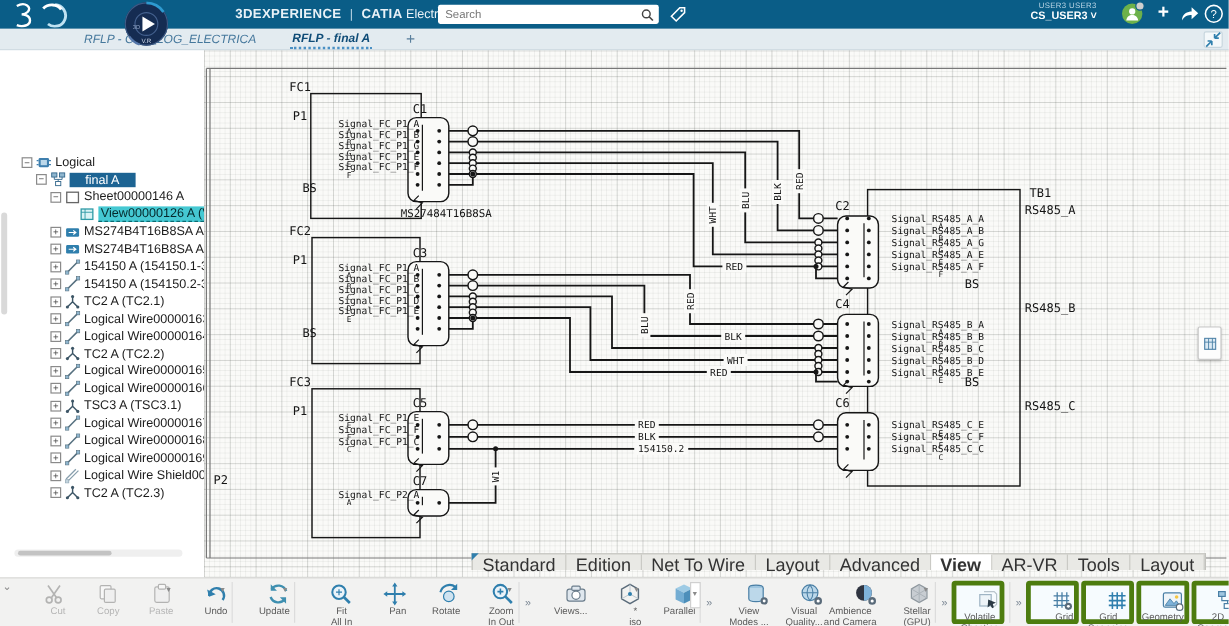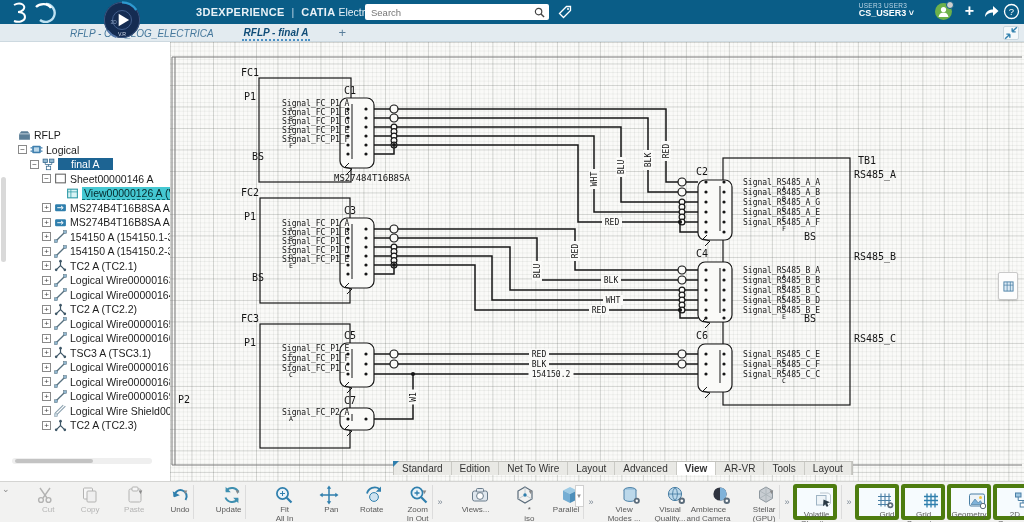--- a/index.html
+++ b/index.html
@@ -9,21 +9,21 @@
 .topbar{position:absolute;left:0;top:0;width:1024px;height:24px;background:#0a5d87;display:flex;align-items:center;color:#fff}
 .logo{width:60px;height:22px;margin-left:6px;flex:0 0 auto}
 .compass{position:absolute;left:103px;top:1px;width:38px;height:38px;z-index:30}
 .title{margin-left:130px;white-space:nowrap;font-size:10.5px;color:#e8f1f7}
 .title .b{font-weight:bold;font-size:11px;letter-spacing:.3px}
 .title .sep{margin:0 4px;color:#bcd6e6}
 .search{position:absolute;left:365px;top:4px;width:184px;height:16px;background:#fff;border-radius:2px;display:flex;align-items:center}
 .search input{flex:1;border:none;outline:none;font-size:9.5px;padding:0 6px;color:#444;background:transparent;font-family:"Liberation Sans",sans-serif}
 .search svg{width:11px;height:11px;margin-right:4px}
 .tagicn{position:absolute;left:557px;top:4px;width:16px;height:16px}
-.usr{position:absolute;right:110px;top:2px;text-align:left;line-height:1.1}
+.usr{position:absolute;right:110px;top:2px;text-align:right;line-height:1.1}
 .usr .l1{display:block;font-size:6.5px;color:#bcd6e6;letter-spacing:.3px}
 .usr .l2{display:block;font-size:9px;font-weight:bold;color:#fff}
 .avatar{position:absolute;right:72px;top:3px;width:17px;height:17px;border-radius:50%;background:#6db14b}
 .avatar:after{content:"";position:absolute;right:-2px;top:-2px;width:6px;height:6px;border-radius:50%;background:#cfcfcf;border:1px solid #0a5d87}
 .avatar svg{width:17px;height:17px}
 .tbicon{position:absolute;top:3px;width:17px;height:17px;color:#fff}
 .plus{right:46px;font-size:16px;line-height:16px;text-align:center;font-weight:bold}
 .share{right:24px}
 .help{right:4px}
 
@@ -50,21 +50,21 @@
 .canvas{position:absolute;left:170px;top:0;width:934px;height:439px;background-color:#fafaf8;
  background-image:
   linear-gradient(rgba(70,75,70,.16) 1px,transparent 1px),
   linear-gradient(90deg,rgba(70,75,70,.16) 1px,transparent 1px),
   linear-gradient(rgba(70,75,70,.07) 1px,transparent 1px),
   linear-gradient(90deg,rgba(70,75,70,.07) 1px,transparent 1px);
  background-size:21.5px 21.5px,21.5px 21.5px,4.3px 4.3px,4.3px 4.3px}
 .canvas svg text{font-family:"DejaVu Sans Mono",monospace}
 .sidewidget{position:absolute;left:828px;top:230px;width:20px;height:28px;background:#fdfdfd;border:1px solid #c9c9c9;border-radius:2px;box-shadow:0 1px 2px rgba(0,0,0,.15);display:flex;align-items:center;justify-content:center}
 
-.btabs{position:absolute;left:223px;top:419px;height:14px;display:flex;background:#e9e9e5;border:1px solid #c2c2bd;border-bottom:none;font-size:10px;color:#333}
+.btabs{position:absolute;left:223px;top:419px;height:14px;display:flex;background:#e9e9e5;border:1px solid #c2c2bd;border-bottom:none;font-size:15px;color:#333}
 .btabs:before{content:"";position:absolute;left:-1px;top:-1px;border-left:6px solid #2f7fad;border-bottom:6px solid transparent}
 .btab{padding:1px 8px 0;border-right:1px solid #cacac5;white-space:nowrap}
 .btab.active{background:#fff;font-weight:bold}
 
 .toolbar{position:absolute;left:0;top:481px;width:1024px;height:41px;background:#f2f2f1;border-top:1px solid #d4d4d2;display:flex;align-items:stretch;overflow:hidden;padding-left:2px}
 .collapse{width:13px;display:flex;align-items:flex-start;justify-content:center;color:#8a8a8a;font-size:9px;padding-top:2px}
 .titem{position:relative;width:45px;flex:0 0 auto;display:flex;flex-direction:column;align-items:flex-end;padding-top:3px}
 .titem .ticon{width:20px;height:20px}
 .titem .ticon svg{width:20px;height:20px}
 .tlabel{font-size:8px;line-height:1.12;color:#5a5a5a;text-align:center;margin-top:1px;white-space:nowrap}
@@ -447,28 +447,20 @@
           <div class="btab">Net To Wire</div>
           <div class="btab">Layout</div>
           <div class="btab">Advanced</div>
           <div class="btab active">View</div>
           <div class="btab">AR-VR</div>
           <div class="btab">Tools</div>
           <div class="btab">Layout</div>
         </div>
     </div>
     <aside class="tree" id="tree">
-        <div class="trow" style="padding-left: 6px;">
-          <span class="expsp"></span>
-          <span class="ticn"><svg viewBox="0 0 12 12">
-              <path d="M1 4.5l2-2.5h6l2 2.5v5.5H1z" fill="#5b7e97"></path>
-              <path d="M1 4.5h10" stroke="#dfe9f0" stroke-width=".7"></path>
-            </svg></span>
-          <span class="tlbl">RFLP</span>
-        </div>
         <div class="trow" style="padding-left: 18px;">
           <span class="exp">−</span>
           <span class="ticn"><svg viewBox="0 0 12 12">
               <rect x="2" y="2.5" width="8" height="7" rx="1" fill="#3f7fae"></rect>
               <path d="M.5 4.5H2M.5 7.5H2M10 4.5h1.5M10 7.5h1.5" stroke="#3f7fae"></path>
               <rect x="3.6" y="4" width="4.8" height="4" fill="#bcd8ea"></rect>
             </svg></span>
           <span class="tlbl">Logical</span>
         </div>
         <div class="trow" style="padding-left: 30px;">

